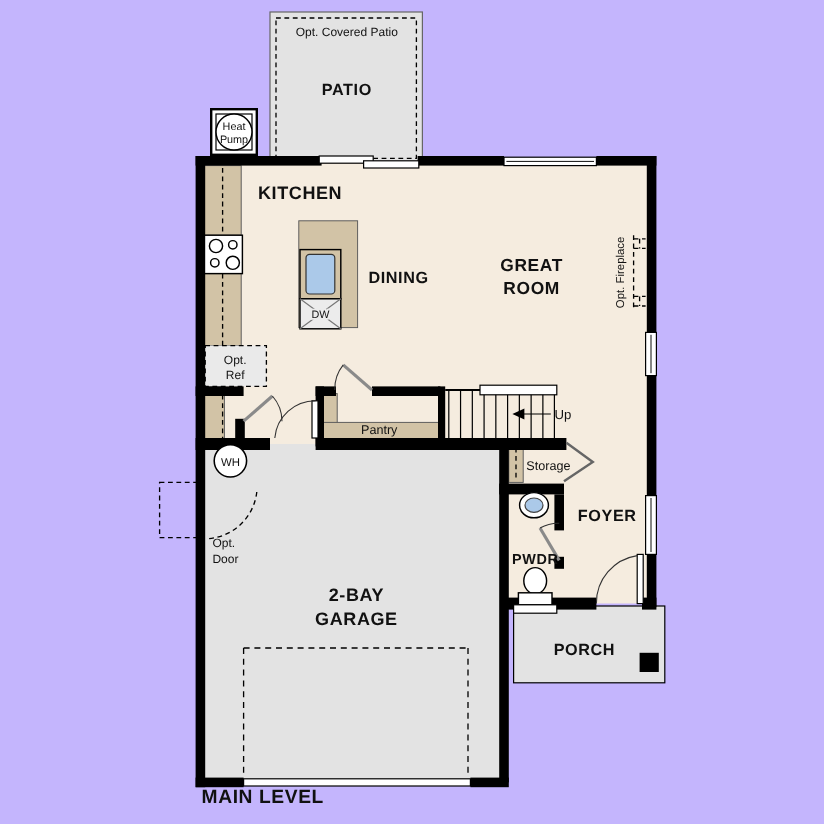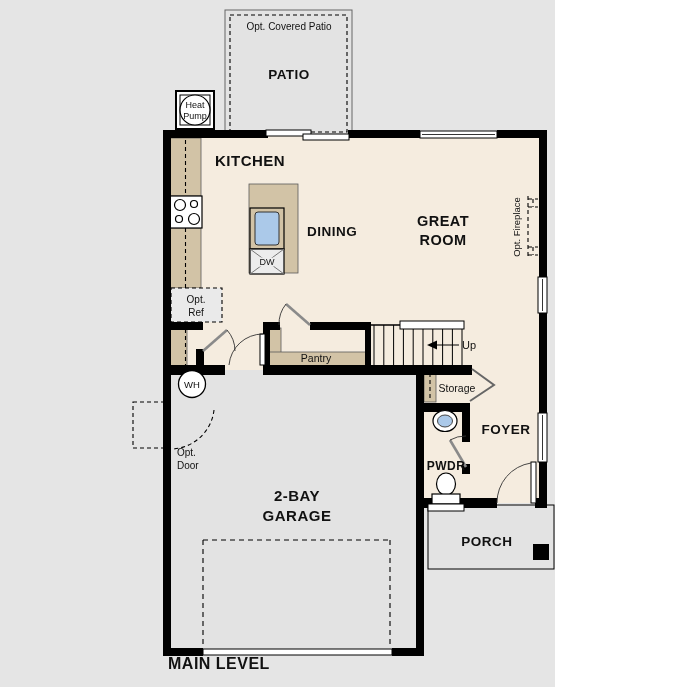--- a/index.html
+++ b/index.html
@@ -1,16 +1,16 @@
 <!DOCTYPE html>
 <html style="--c-floor: #f5ecdf; --c-garage_floor: #e3e3e3; --c-patio_floor: #e3e3e3; --c-porch_floor: #e3e3e3; --c-counter: #d2c3a6; --c-optional_fill: #eaeaea; --c-sink: #abc9e9; --c-wall: #000000; --c-door: #8a8a8a;"><head>
 <meta charset="utf-8">
 <style>
   html,body{margin:0;padding:0;background:#fff;}
-  .canvas{position:relative;width:555px;height:687px;background:#e5e5e5;overflow:hidden;
+  .canvas{position:relative;width:687px;height:687px;background:#c4b5fd;overflow:hidden;
           font-family:"Liberation Sans",sans-serif;}
   svg{display:block;}
   svg text{fill:#111;font-family:"Liberation Sans",sans-serif;}
   .room-lbl{font-weight:bold;letter-spacing:.5px;}
   .small-lbl{font-weight:normal;}
   .floor{fill:var(--c-floor,#f5ecdf);}
   .gray{fill:var(--c-garage_floor,#e3e3e3);}
   .counter{fill:var(--c-counter,#d2c3a6);stroke:#5a5a5a;stroke-width:.8;}
   .wall{fill:var(--c-wall,#000);}
   .win{fill:#fff;stroke:#000;stroke-width:1;}

